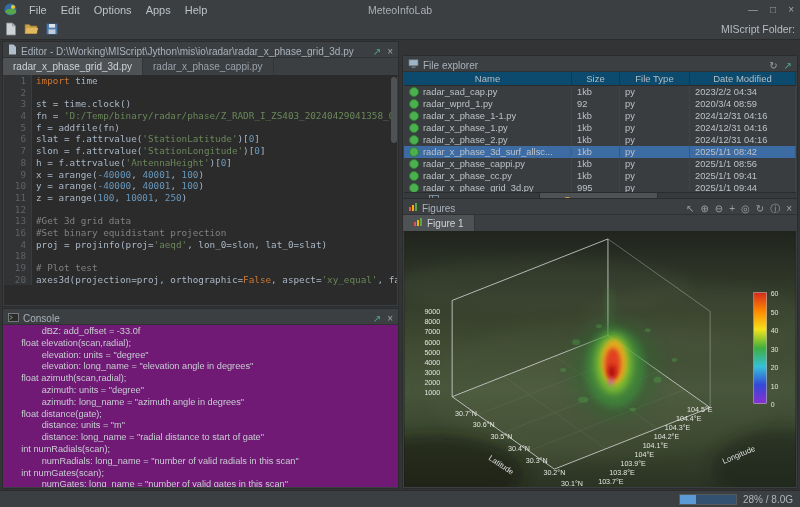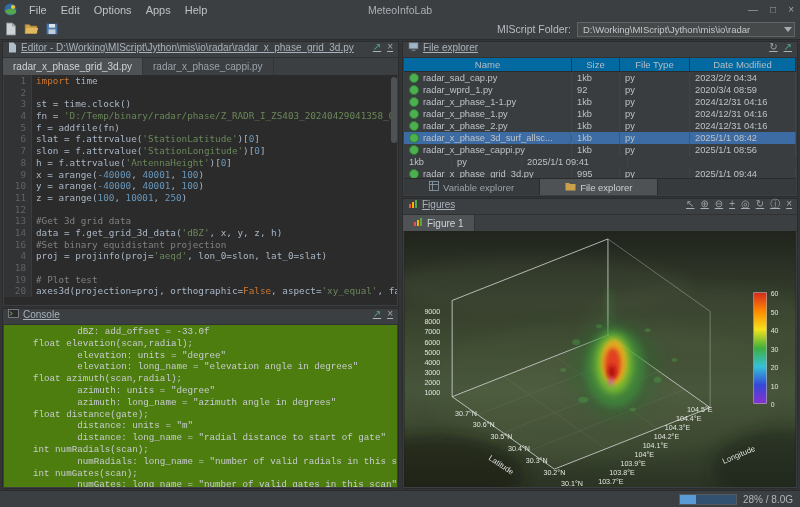--- a/index.html
+++ b/index.html
@@ -21,22 +21,22 @@
   .tb-group span{display:inline-flex;}
   .tb-right{margin-left:auto;display:flex;align-items:center;gap:6px;}
   .cf-label{font-size:10.5px;color:#b6bcc2;}
   .combo{width:218px;height:15px;background:#45494a;border:1px solid #616568;display:flex;
          align-items:center;padding:0 2px 0 5px;box-sizing:border-box;}
   .combo-text{flex:1;font-size:9.5px;color:#c2c8cd;white-space:nowrap;overflow:hidden;}
   .combo-arrow{width:0;height:0;border-left:4px solid transparent;border-right:4px solid transparent;
                border-top:5px solid #a8adb2;margin-left:3px;}
   
   .panel{position:absolute;background:#3c3f41;border:1px solid #2a2c2d;box-sizing:border-box;}
-  .panel-header{height:15px;display:flex;align-items:flex-start;padding:0 5px;font-size:10px;
-                color:#a8b2bc;border-bottom:1px solid #2f3133;text-decoration:underline;}
+  .panel-header{height:15px;display:flex;align-items:flex-end;padding:0 5px;font-size:10px;
+                color:#a8b2bc;border-bottom:1px solid #2f3133;}
   .ph-icon{margin-right:4px;display:inline-flex;}
   .ph-title{white-space:nowrap;overflow:hidden;}
   .hdr-actions{margin-left:auto;display:flex;gap:6px;align-items:center;}
   .hdr-ic{font-size:10px;line-height:10px;color:#9aa0a6;cursor:default;}
   .ic-float{color:#4fae93;}
   .ic-close{color:#a0a6ab;}
   
   #editor-panel{left:2px;top:41px;width:397px;height:266px;}
   .tabs{display:flex;height:17px;background:#3c3f41;border-bottom:1px solid #2f3133;}
   .tab{display:flex;align-items:center;gap:4px;padding:0 10px;font-size:10px;color:#99a2aa;
@@ -47,28 +47,28 @@
   .code-line{display:flex;white-space:pre;height:11.7px;}
   .gutter{width:22px;min-width:22px;text-align:right;padding-right:5px;color:#606366;
           background:#313335;border-right:1px solid #3a3c3e;}
   .line-text{padding-left:4px;white-space:pre;overflow:hidden;}
   .tok-k{color:#cc7832;} .tok-s{color:#6a8759;} .tok-n{color:#6897bb;}
   .tok-c{color:#808080;} .tok-p{color:#a9b7c6;}
   .vscroll{position:absolute;top:33px;right:1px;width:6px;bottom:1px;}
   .vthumb{position:absolute;right:0;width:6px;background:#4e5254;border-radius:3px;}
   
   #console-panel{left:2px;top:308px;width:397px;height:181px;}
-  .console-out{position:absolute;top:16px;left:1px;right:1px;bottom:1px;background:#4d7c0f;
-               overflow:hidden;font-family:Liberation Mono, monospace;font-size:9.2px;
+  .console-out{position:absolute;top:16px;left:1px;right:1px;bottom:1px;background:#701a75;
+               overflow:hidden;font-family:Liberation Sans, sans-serif;font-size:9.2px;
                line-height:11.8px;color:#c8cdd2;padding:1px 0 0 7px;}
   .console-out div{white-space:pre;height:11.8px;overflow:hidden;}
   
-  #file-panel{left:402px;top:41px;width:396px;height:156px;}
+  #file-panel{left:402px;top:55px;width:396px;height:156px;}
   .ftable-head{position:absolute;top:16px;left:1px;right:1px;height:13px;display:flex;
-               background:#0369a1;border-bottom:1px solid #2b2b2b;}
+               background:#0c4a6e;border-bottom:1px solid #2b2b2b;}
   .fth{font-size:9.5px;color:#b6bcc2;padding:0 5px;box-sizing:border-box;border-right:1px solid #2f3133;
        overflow:hidden;white-space:nowrap;display:flex;align-items:center;justify-content:center;}
   .ftable-body{position:absolute;top:30px;left:1px;right:1px;bottom:18px;background:#3a3d3f;overflow:hidden;}
   .frow{display:flex;height:12px;align-items:center;cursor:default;}
   .frow.selected{background:var(--sel,#3d6ba3);}
   .fcell{font-size:9.3px;color:#bcc2c7;padding:0 5px;box-sizing:border-box;white-space:nowrap;
          overflow:hidden;border-right:1px solid rgba(70,74,77,.6);height:12px;display:flex;align-items:center;}
   .py-dot{width:8px;height:8px;border-radius:50%;background:#4caf50;border:1px solid #2e7d32;
           margin-right:4px;flex:none;}
   .btabs{position:absolute;left:1px;right:1px;bottom:1px;height:16px;display:flex;background:#373a3c;
@@ -135,24 +135,20 @@
         <span class="tb-ic">
           <svg width="12" height="12" viewBox="0 0 12 12">
             <rect x="0.8" y="0.8" width="10.4" height="10.4" fill="#4f7fb5" stroke="#33557c" stroke-width="0.7"></rect>
             <rect x="3" y="1" width="6" height="3.6" fill="#dfe3e6"></rect>
             <rect x="2.6" y="6.4" width="6.8" height="4.6" fill="#c3ccd4"></rect>
           </svg>
         </span>
       </div>
     <div class="tb-right">
       <span class="cf-label">MIScript Folder:</span>
-      <div class="combo">
-        <span class="combo-text">D:\Working\MIScript\Jython\mis\io\radar</span>
-        <span class="combo-arrow"></span>
-      </div>
     </div>
   </div>
 
   <div class="panel" id="editor-panel">
     <div class="panel-header">
       <span class="ph-icon" id="editor-ph-icon">
           <span class=""><svg width="9" height="11" viewBox="0 0 9 11">
               <path d="M1 0.5h4.5L8 3v7.5H1z" fill="#aebdc9"></path>
             </svg></span>
         </span>
@@ -173,21 +169,20 @@
         <div class="code-line"><span class="gutter">4</span><span class="line-text"><span class="tok-p">fn = </span><span class="tok-s">'D:/Temp/binary/radar/phase/Z_RADR_I_ZS403_20240429041358_O_DOR_AXPT0364</span></span></div>
         <div class="code-line"><span class="gutter">5</span><span class="line-text"><span class="tok-p">f = addfile(fn)</span></span></div>
         <div class="code-line"><span class="gutter">6</span><span class="line-text"><span class="tok-p">slat = f.attrvalue(</span><span class="tok-s">'StationLatitude'</span><span class="tok-p">)[</span><span class="tok-n">0</span><span class="tok-p">]</span></span></div>
         <div class="code-line"><span class="gutter">7</span><span class="line-text"><span class="tok-p">slon = f.attrvalue(</span><span class="tok-s">'StationLongitude'</span><span class="tok-p">)[</span><span class="tok-n">0</span><span class="tok-p">]</span></span></div>
         <div class="code-line"><span class="gutter">8</span><span class="line-text"><span class="tok-p">h = f.attrvalue(</span><span class="tok-s">'AntennaHeight'</span><span class="tok-p">)[</span><span class="tok-n">0</span><span class="tok-p">]</span></span></div>
         <div class="code-line"><span class="gutter">9</span><span class="line-text"><span class="tok-p">x = arange(</span><span class="tok-n">-40000</span><span class="tok-p">, </span><span class="tok-n">40001</span><span class="tok-p">, </span><span class="tok-n">100</span><span class="tok-p">)</span></span></div>
         <div class="code-line"><span class="gutter">10</span><span class="line-text"><span class="tok-p">y = arange(</span><span class="tok-n">-40000</span><span class="tok-p">, </span><span class="tok-n">40001</span><span class="tok-p">, </span><span class="tok-n">100</span><span class="tok-p">)</span></span></div>
         <div class="code-line"><span class="gutter">11</span><span class="line-text"><span class="tok-p">z = arange(</span><span class="tok-n">100</span><span class="tok-p">, </span><span class="tok-n">10001</span><span class="tok-p">, </span><span class="tok-n">250</span><span class="tok-p">)</span></span></div>
         <div class="code-line"><span class="gutter">12</span><span class="line-text"></span></div>
         <div class="code-line"><span class="gutter">13</span><span class="line-text"><span class="tok-c">#Get 3d grid data</span></span></div>
-        <div class="code-line"><span class="gutter">14</span><span class="line-text"><span class="tok-p">data = f.get_grid_3d_data(</span><span class="tok-s">'dBZ'</span><span class="tok-p">, x, y, z, h)</span></span></div>
         <div class="code-line"><span class="gutter">16</span><span class="line-text"><span class="tok-c">#Set binary equidistant projection</span></span></div>
         <div class="code-line"><span class="gutter">4</span><span class="line-text"><span class="tok-p">proj = projinfo(proj=</span><span class="tok-s">'aeqd'</span><span class="tok-p">, lon_0=slon, lat_0=slat)</span></span></div>
         <div class="code-line"><span class="gutter">18</span><span class="line-text"></span></div>
         <div class="code-line"><span class="gutter">19</span><span class="line-text"><span class="tok-c"># Plot test</span></span></div>
         <div class="code-line"><span class="gutter">20</span><span class="line-text"><span class="tok-p">axes3d(projection=proj, orthographic=</span><span class="tok-k">False</span><span class="tok-p">, aspect=</span><span class="tok-s">'xy_equal'</span><span class="tok-p">, facecolor=</span></span></div>
       </div>
     <div class="vscroll">
         <div class="vthumb" style="top:2px;height:66px;"></div>
       </div>
   </div>
@@ -302,20 +297,24 @@
         <div class="frow">
           <div class="fcell" style="width: 168px;">
             <span class="py-dot"></span>
             <span>radar_x_phase_cappi.py</span>
           </div>
           <div class="fcell" style="width: 48px;">1kb</div>
           <div class="fcell" style="width: 70px;">py</div>
           <div class="fcell" style="width: 106px;">2025/1/1 08:56</div>
         </div>
         <div class="frow">
+          <div class="fcell" style="width: 168px;">
+            <span class="py-dot"></span>
+            <span>radar_x_phase_cc.py</span>
+          </div>
           <div class="fcell" style="width: 48px;">1kb</div>
           <div class="fcell" style="width: 70px;">py</div>
           <div class="fcell" style="width: 106px;">2025/1/1 09:41</div>
         </div>
         <div class="frow">
           <div class="fcell" style="width: 168px;">
             <span class="py-dot"></span>
             <span>radar_x_phase_grid_3d.py</span>
           </div>
           <div class="fcell" style="width: 48px;">995</div>

